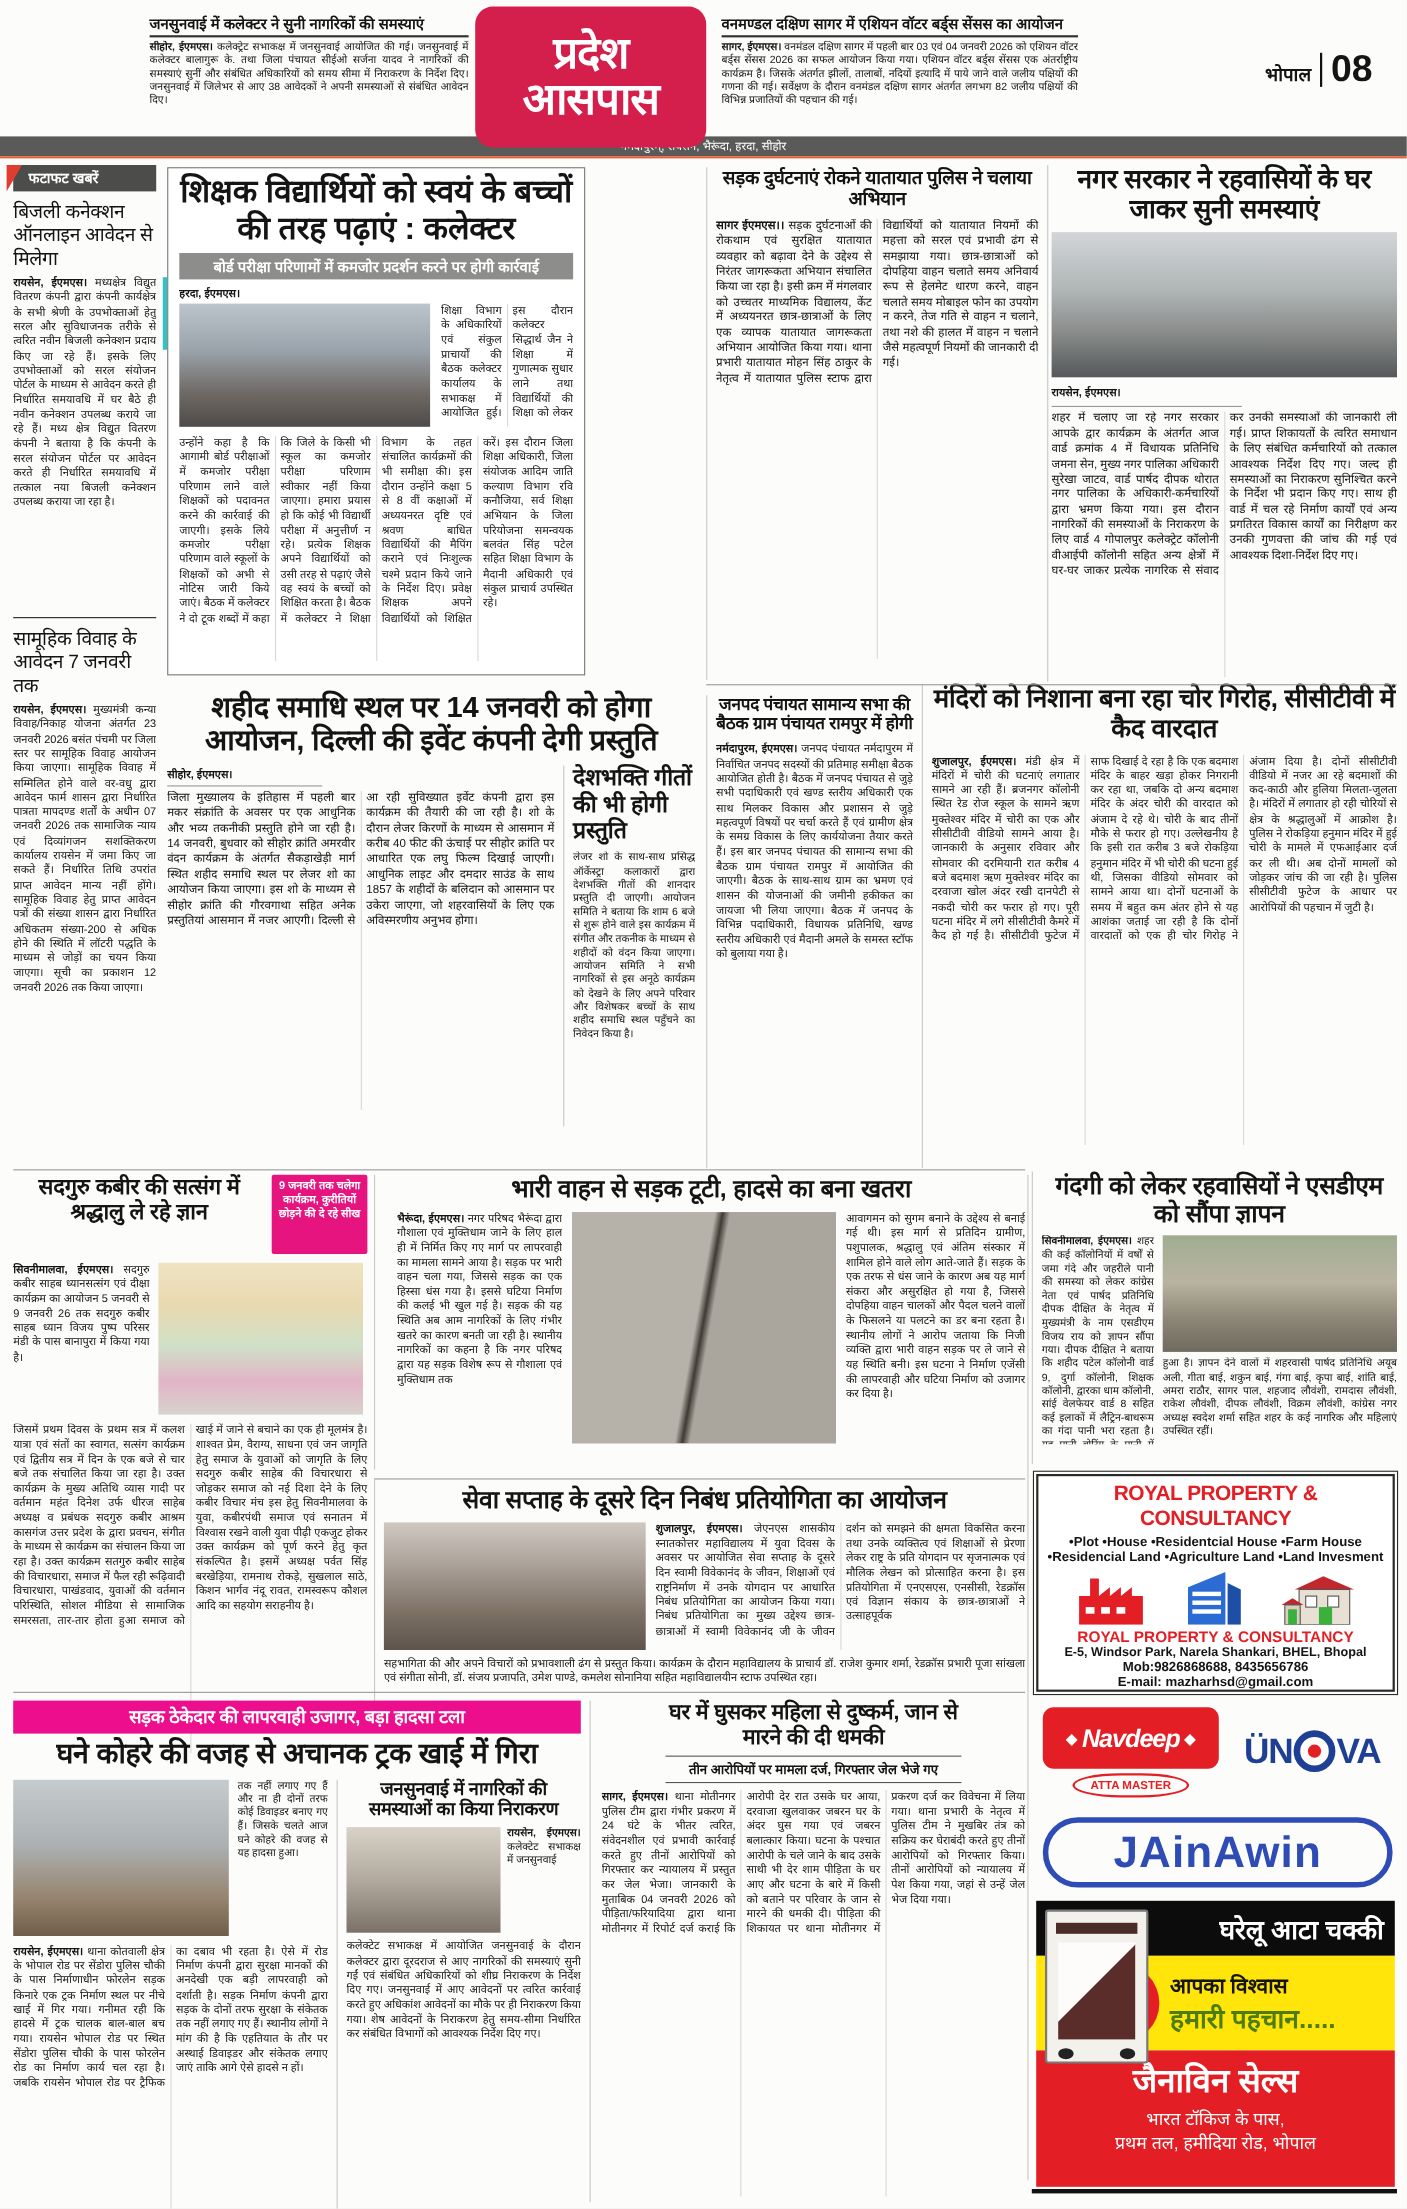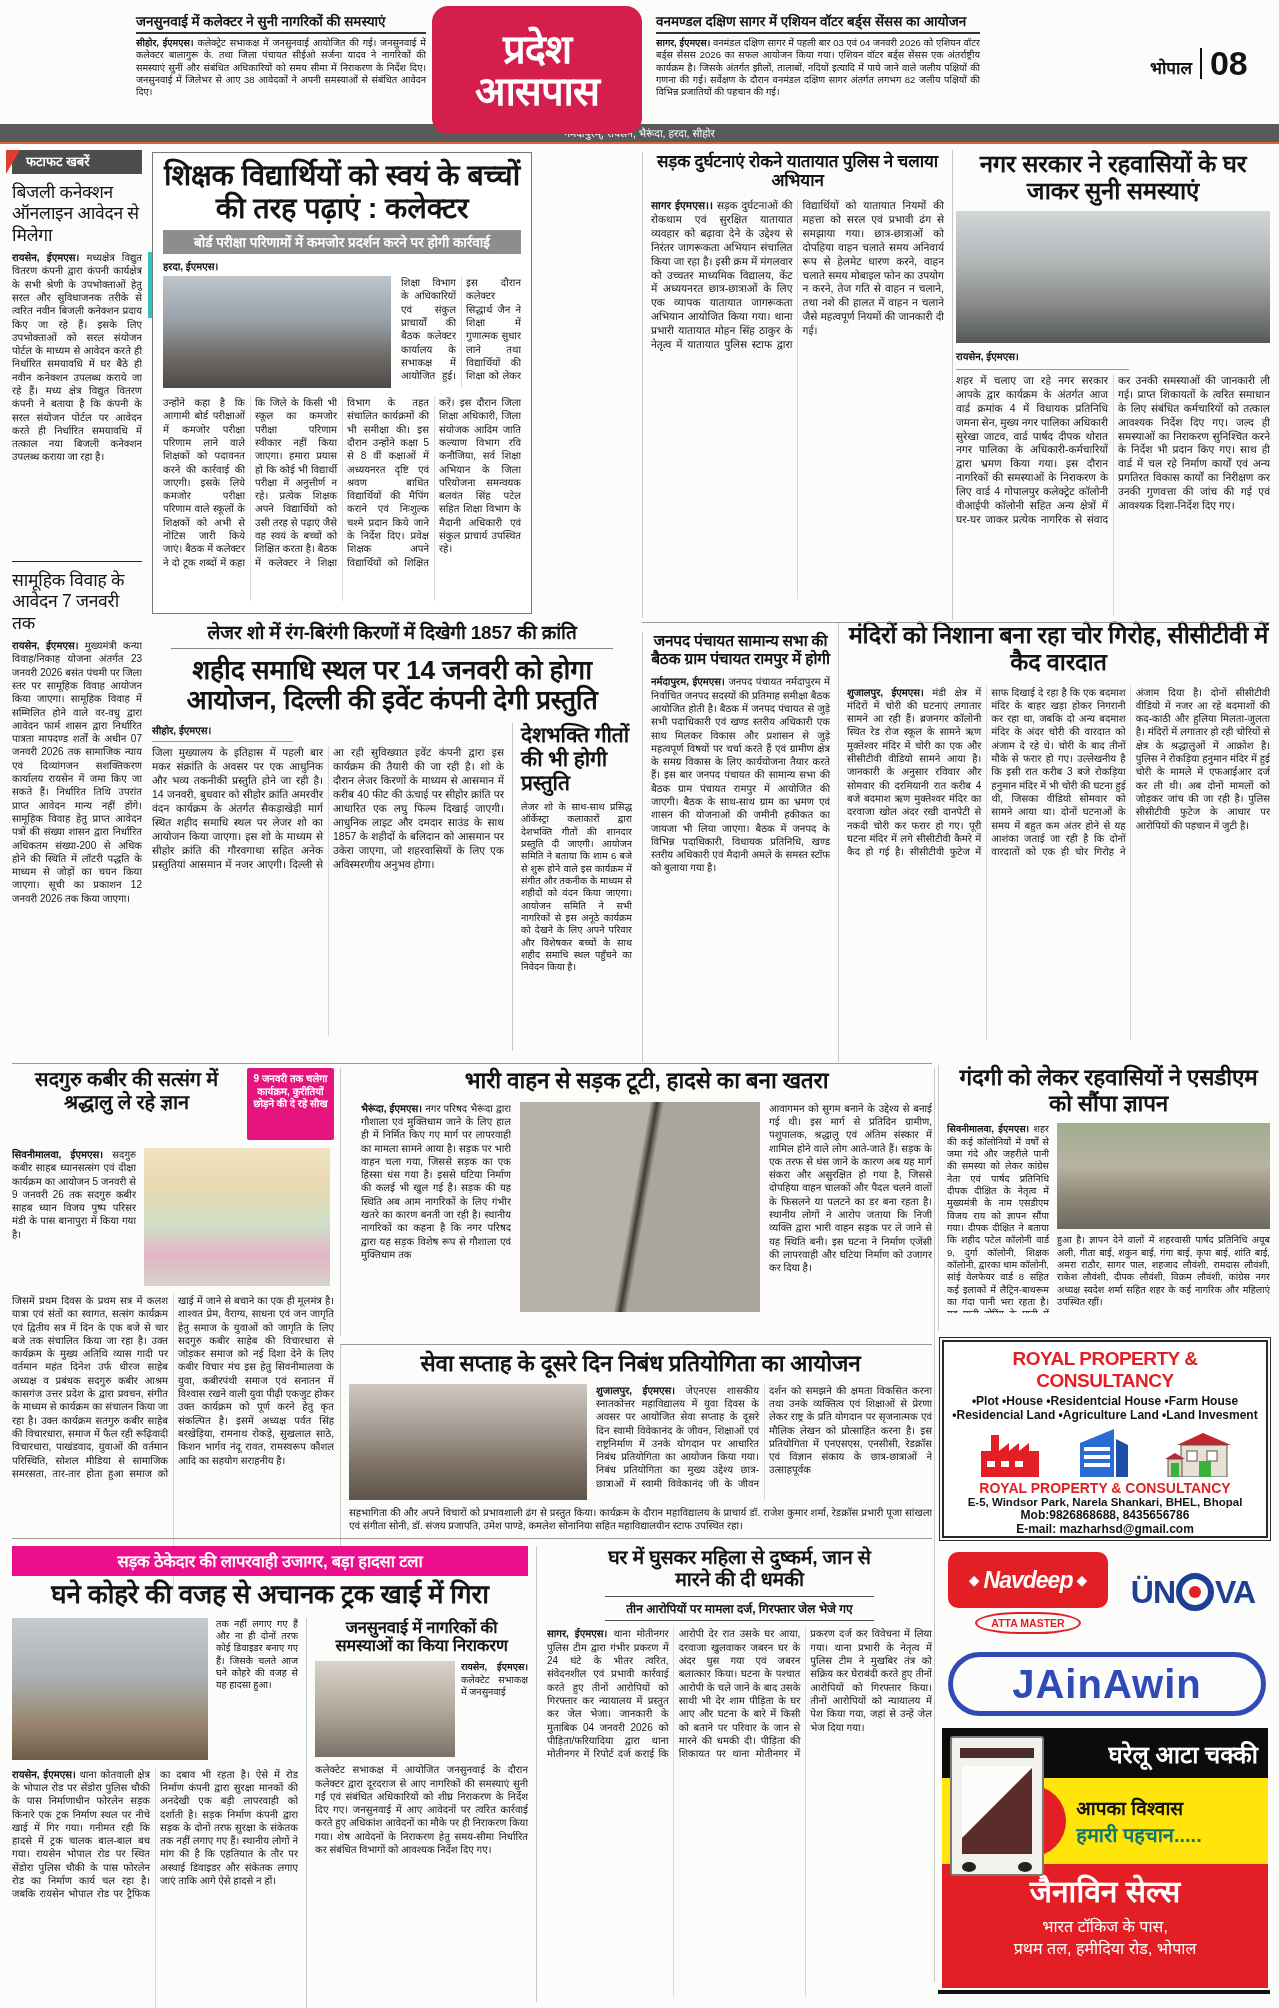--- a/index.html
+++ b/index.html
@@ -101,21 +101,20 @@
   </div>
 
   <div class="abs" style="left:952px;top:150px;width:318px;height:470px;border-left:1px solid #c8c8c6;padding-left:3px;box-sizing:border-box">
     <div class="hl" style="font-size:24px">नगर सरकार ने रहवासियों के घर जाकर सुनी समस्याएं</div>
     <div class="photo" style="width:100%;height:132px;margin-top:6px;background-image:linear-gradient(180deg,#d3d6d8 0%,#b0b5b6 40%,#8b8e8c 68%,#55585a 100%)"></div>
     <div style="font-weight:bold;font-size:10px;margin:6px 0 4px;border-bottom:1px solid #999;width:55%;padding-bottom:6px">रायसेन, ईएमएस।</div>
     <p class="body c2" style="margin:0;height:242px;font-size:10.5px">शहर में चलाए जा रहे नगर सरकार आपके द्वार कार्यक्रम के अंतर्गत आज वार्ड क्रमांक 4 में विधायक प्रतिनिधि जमना सेन, मुख्य नगर पालिका अधिकारी सुरेखा जाटव, वार्ड पार्षद दीपक थोरात नगर पालिका के अधिकारी-कर्मचारियों द्वारा भ्रमण किया गया। इस दौरान नागरिकों की समस्याओं के निराकरण के लिए वार्ड 4 गोपालपुर कलेक्ट्रेट कॉलोनी वीआईपी कॉलोनी सहित अन्य क्षेत्रों में घर-घर जाकर प्रत्येक नागरिक से संवाद कर उनकी समस्याओं की जानकारी ली गई। प्राप्त शिकायतों के त्वरित समाधान के लिए संबंधित कर्मचारियों को तत्काल आवश्यक निर्देश दिए गए। जल्द ही समस्याओं का निराकरण सुनिश्चित करने के निर्देश भी प्रदान किए गए। साथ ही वार्ड में चल रहे निर्माण कार्यों एवं अन्य प्रगतिरत विकास कार्यों का निरीक्षण कर उनकी गुणवत्ता की जांच की गई एवं आवश्यक दिशा-निर्देश दिए गए।</p>
   </div>
 
   <div class="abs" style="left:152px;top:622px;width:480px;height:440px">
-    <div class="hl" style="font-size:19px;border-bottom:1px solid #888;padding-bottom:4px;width:92%;margin:0 auto">लेजर शो में रंग-बिरंगी किरणों में दिखेगी 1857 की क्रांति</div>
     <div class="hl" style="font-size:26.5px;margin-top:6px">शहीद समाधि स्थल पर 14 जनवरी को होगा आयोजन, दिल्ली की इवेंट कंपनी देगी प्रस्तुति</div>
     <div class="flexr" style="margin-top:8px;gap:8px">
       <div style="width:352px">
         <div style="font-weight:bold;font-size:10px;border-bottom:1px solid #999;width:40%;padding-bottom:4px;margin-bottom:4px">सीहोर, ईएमएस।</div>
         <p class="body c2" style="margin:0;height:290px;font-size:10.5px">जिला मुख्यालय के इतिहास में पहली बार मकर संक्रांति के अवसर पर एक आधुनिक और भव्य तकनीकी प्रस्तुति होने जा रही है। 14 जनवरी, बुधवार को सीहोर क्रांति अमरवीर वंदन कार्यक्रम के अंतर्गत सैकड़ाखेड़ी मार्ग स्थित शहीद समाधि स्थल पर लेजर शो का आयोजन किया जाएगा। इस शो के माध्यम से सीहोर क्रांति की गौरवगाथा सहित अनेक प्रस्तुतियां आसमान में नजर आएगी। दिल्ली से आ रही सुविख्यात इवेंट कंपनी द्वारा इस कार्यक्रम की तैयारी की जा रही है। शो के दौरान लेजर किरणों के माध्यम से आसमान में करीब 40 फीट की ऊंचाई पर सीहोर क्रांति पर आधारित एक लघु फिल्म दिखाई जाएगी। आधुनिक लाइट और दमदार साउंड के साथ 1857 के शहीदों के बलिदान को आसमान पर उकेरा जाएगा, जो शहरवासियों के लिए एक अविस्मरणीय अनुभव होगा।</p>
       </div>
       <div style="flex:1;border-left:1px solid #c8c8c6;padding-left:8px">
         <div class="hl" style="font-size:21px;text-align:left">देशभक्ति गीतों की भी होगी प्रस्तुति</div>
         <p class="body9" style="margin:6px 0 0;height:250px">लेजर शो के साथ-साथ प्रसिद्ध ऑर्केस्ट्रा कलाकारों द्वारा देशभक्ति गीतों की शानदार प्रस्तुति दी जाएगी। आयोजन समिति ने बताया कि शाम 6 बजे से शुरू होने वाले इस कार्यक्रम में संगीत और तकनीक के माध्यम से शहीदों को वंदन किया जाएगा। आयोजन समिति ने सभी नागरिकों से इस अनूठे कार्यक्रम को देखने के लिए अपने परिवार और विशेषकर बच्चों के साथ शहीद समाधि स्थल पहुँचने का निवेदन किया है।</p>
       </div>
@@ -234,21 +233,21 @@
     <div style="background:#0c0c0c;height:50px;display:flex;align-items:center;justify-content:flex-end;padding-right:10px">
       <span style="color:#fff;font-weight:bold;font-size:24px">घरेलू आटा चक्की</span>
     </div>
     <div style="background:#ffe50a;height:86px;display:flex;align-items:center;justify-content:center;gap:14px;padding-right:10px">
       <div class="star" style="width:64px;height:64px;font-size:16px;line-height:1.1">
         <span>भारी</span>
         <span>छूट</span>
       </div>
       <div style="text-align:left">
         <div style="font-weight:bold;font-size:19px;color:#141414">आपका विश्वास</div>
-        <div style="font-weight:bold;font-size:20px;color:#0f766e">हमारी पहचान.....</div>
+        <div style="font-weight:bold;font-size:24px;color:#4d7c0f">हमारी पहचान.....</div>
       </div>
     </div>
     <div style="background:#e31e24;height:118px;color:#fff;text-align:center;padding-top:6px">
       <div style="font-weight:bold;font-size:30px">जैनाविन सेल्स</div>
       <div style="font-size:16px;margin-top:4px">भारत टॉकिज के पास,</div>
       <div style="font-size:16px">प्रथम तल, हमीदिया रोड, भोपाल</div>
     </div>
 
     <div class="abs" style="left:8px;top:8px;width:90px;height:136px;background:#f3f1ec;border:2px solid #7a7a78;border-radius:3px">
       <div style="position:absolute;left:8px;top:10px;width:74px;height:10px;background:#4a2c28"></div>

